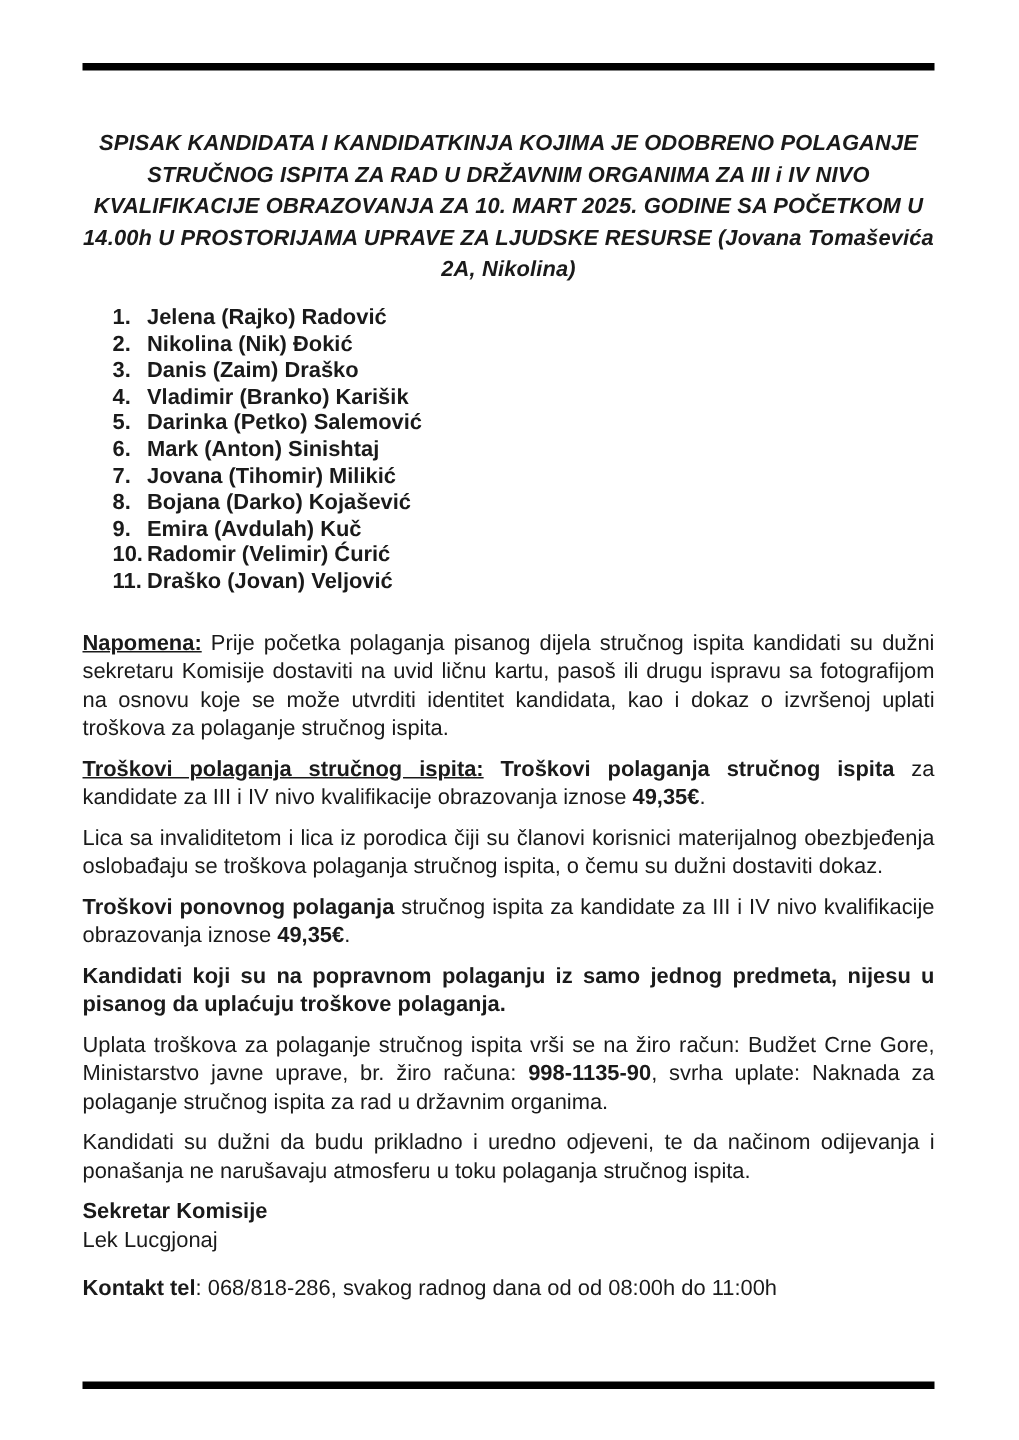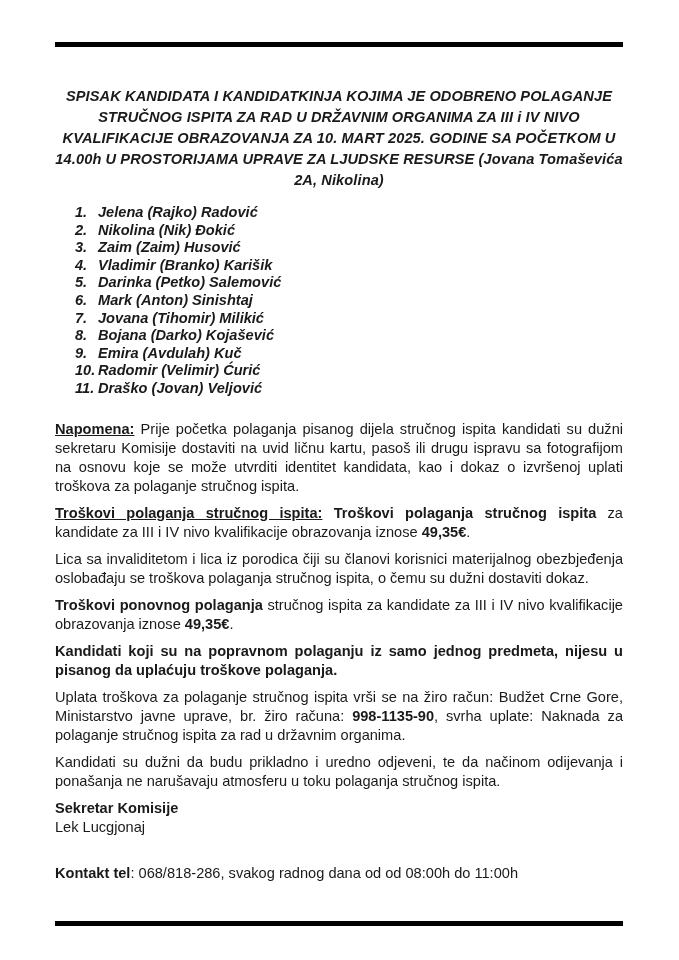--- a/index.html
+++ b/index.html
@@ -15,29 +15,29 @@
   .rule{position:absolute;left:55px;width:568px;height:5px;background:var(--rule,#000000);}
   .rule-top{top:42px;}
   .rule-bottom{top:921px;}
   .content{position:absolute;left:55px;top:86px;width:568px;}
   .title{
     font-weight:bold;font-style:italic;text-align:center;
     font-size:14.6px;line-height:21px;letter-spacing:0.1px;
   }
   .candidate-list{
     margin:13px 0 0;padding:0 0 0 20px;list-style:none;
-    font-weight:bold;font-size:14.6px;line-height:17.6px;font-style:italic;
+    font-weight:bold;font-size:14.6px;line-height:17.6px;
   }
   .candidate-list .num{display:inline-block;width:23px;}
   .paras{margin-top:22px;font-size:14.6px;line-height:19px;}
   .para{margin:0 0 8px;text-align:justify;}
   .b{font-weight:bold;}
   .u{text-decoration:underline;}
   .sig{margin-top:0;font-size:14.6px;line-height:19px;}
-  .contact{margin-top:27px;font-size:14.6px;line-height:19px;}
+  .contact{margin-top:13px;font-size:14.6px;line-height:19px;}
 </style>
 </head>
 <body>
 
 <div class="page">
   <div class="rule rule-top"></div>
   <div class="rule rule-bottom"></div>
 
   <div class="content">
 
@@ -45,21 +45,21 @@
       <div>SPISAK KANDIDATA I KANDIDATKINJA KOJIMA JE ODOBRENO POLAGANJE</div>
       <div>STRUČNOG ISPITA ZA RAD U DRŽAVNIM ORGANIMA ZA III i IV NIVO</div>
       <div>KVALIFIKACIJE OBRAZOVANJA ZA 10. MART 2025. GODINE SA POČETKOM U</div>
       <div>14.00h U PROSTORIJAMA UPRAVE ZA LJUDSKE RESURSE (Jovana Tomaševića</div>
       <div>2A, Nikolina)</div>
     </div>
 
     <ol class="candidate-list">
       <li><span class="num">1.</span><span>Jelena (Rajko) Radović</span></li>
       <li><span class="num">2.</span><span>Nikolina (Nik) Đokić</span></li>
-      <li><span class="num">3.</span><span>Zaim (Zaim) Husović</span></li>
+      <li><span class="num">3.</span><span>Danis (Zaim) Draško</span></li>
       <li><span class="num">4.</span><span>Vladimir (Branko) Karišik</span></li>
       <li><span class="num">5.</span><span>Darinka (Petko) Salemović</span></li>
       <li><span class="num">6.</span><span>Mark (Anton) Sinishtaj</span></li>
       <li><span class="num">7.</span><span>Jovana (Tihomir) Milikić</span></li>
       <li><span class="num">8.</span><span>Bojana (Darko) Kojašević</span></li>
       <li><span class="num">9.</span><span>Emira (Avdulah) Kuč</span></li>
       <li><span class="num">10.</span><span>Radomir (Velimir) Ćurić</span></li>
       <li><span class="num">11.</span><span>Draško (Jovan) Veljović</span></li>
     </ol>
 

